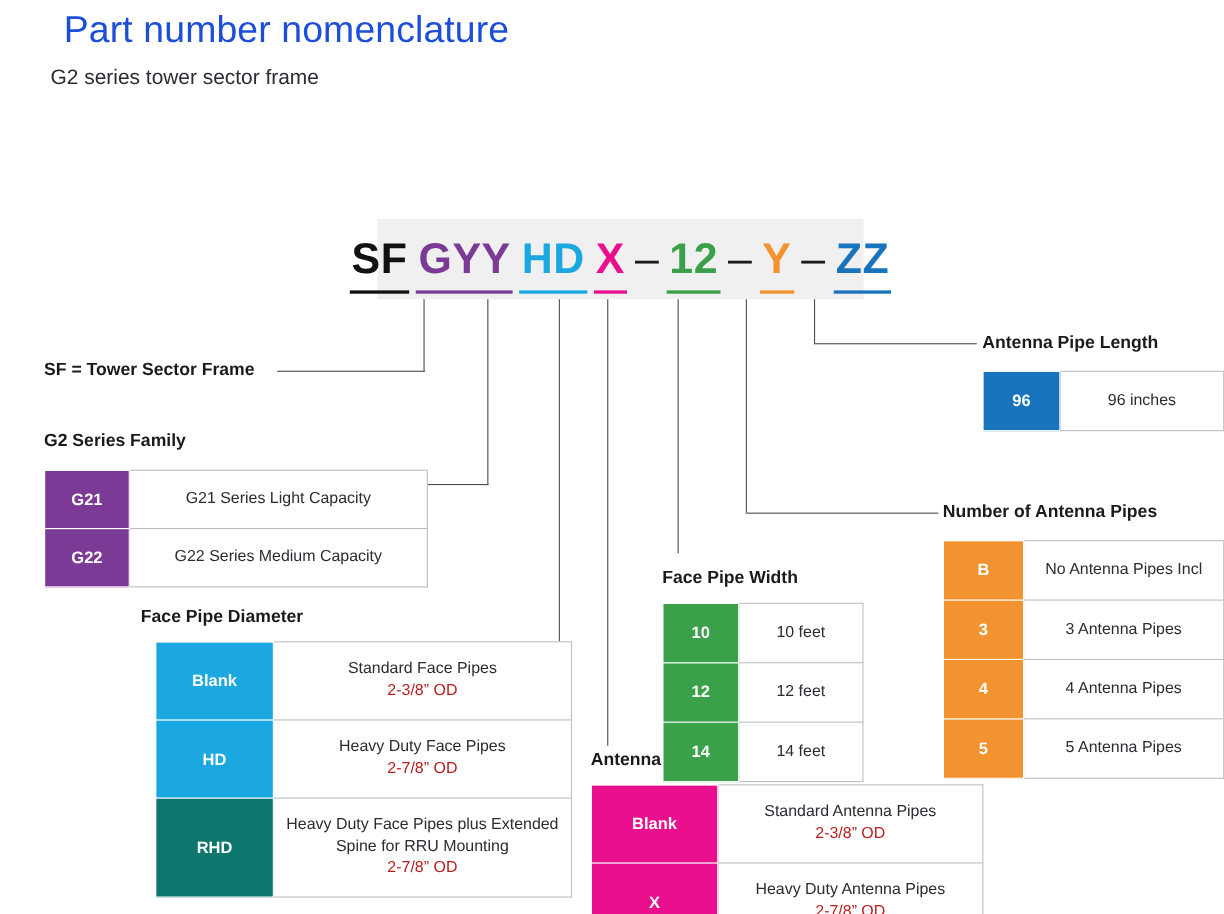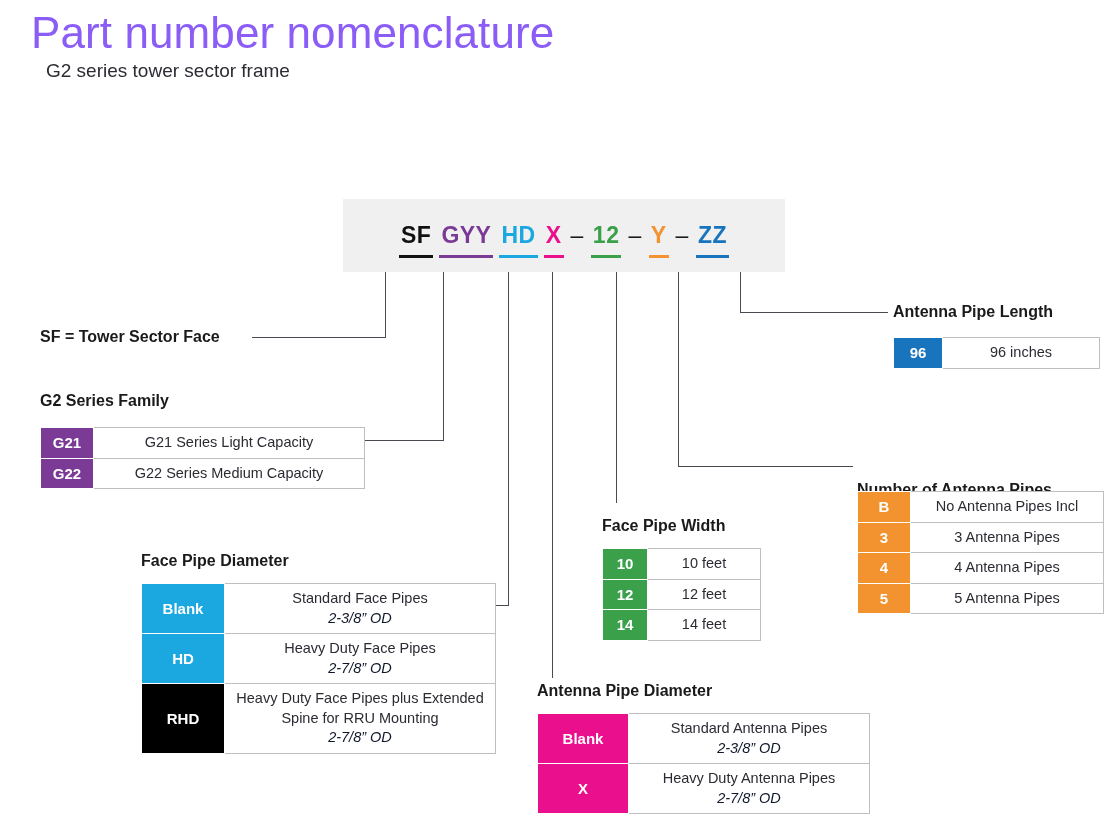--- a/index.html
+++ b/index.html
@@ -7,39 +7,39 @@
     width:1113px;height:831px;position:relative;
     background:#ffffff;
     font-family:"Liberation Sans", sans-serif;
     color:#1a1a1a;
     overflow:hidden;
   }
   .abs{position:absolute;}
 
   
   #page-title{
-    left:31px;top:8px;
-    font-size:44px;font-weight:400;color:#8b5cf6;
+    left:58px;top:8px;
+    font-size:34px;font-weight:400;color:#1d4ed8;
     letter-spacing:.1px;white-space:nowrap;
   }
   #page-subtitle{
     left:46px;top:60px;
     font-size:19px;font-weight:400;color:#2b2b33;
     white-space:nowrap;
   }
 
   
   #pn-band{
     left:343px;top:199px;width:442px;height:73px;
     background:#f0f0f0;
   }
   #pn-string{
     left:343px;top:199px;width:442px;height:73px;
     display:flex;align-items:center;justify-content:center;
-    font-size:23px;font-weight:600;letter-spacing:.5px;border-radius:12px;
+    font-size:39px;font-weight:600;letter-spacing:.5px;border-radius:12px;
   }
   .pn-seg{padding:0 2px;margin:0 3px;position:relative;}
   .pn-seg .ul{
     position:absolute;left:0;right:0;bottom:-9px;height:3px;
   }
   .pn-dash{color:#1a1a1a;margin:0 4px;font-weight:500;}
 
   
   .ln{position:absolute;background:#4a4a52;}
   .lnv{width:1px;}
@@ -49,34 +49,34 @@
   .cap{
     position:absolute;font-size:16px;font-weight:700;color:#1a1a1a;
     white-space:nowrap;
   }
 
   
   .tbl{position:absolute;border-collapse:collapse;background:#fff;}
   .tbl td{
     border:1px solid #bfbfbf;
     font-size:14.5px;color:#2b2b33;
-    padding:0;
+    padding:12px;
     vertical-align:middle;
   }
   .tbl td.key{
     color:#ffffff;font-weight:600;text-align:center;
     border-color:#ffffff;
     font-size:15px;
   }
   .tbl td.val{
     padding:5px 10px;
     line-height:1.35;
     text-align:center;
   }
-  .tbl td.val .od{font-style:italic;color:#0f172a;display:block;}
+  .tbl td.val .od{color:#b91c1c;display:block;}
 
   
   #tbl-series .key{width:52px;height:28px;background:#7a3a96;}
   #tbl-series .val{width:250px;}
 
   #tbl-face-dia .key{width:82px;background:#1ba7e0;}
   #tbl-face-dia .val{width:250px;}
 
   #tbl-width .key{width:44px;height:29px;background:#3aa04a;}
   #tbl-width .val{width:92px;}
@@ -143,26 +143,26 @@
 <div class="ln lnv" style="left:552px;top:272px;height:406px;"></div>
 
 <div class="ln lnv" style="left:616px;top:272px;height:231px;"></div>
 
 <div class="ln lnv" style="left:678px;top:272px;height:194px;"></div>
 <div class="ln lnh" style="left:678px;top:466px;width:175px;"></div>
 
 <div class="ln lnv" style="left:740px;top:272px;height:40px;"></div>
 <div class="ln lnh" style="left:740px;top:312px;width:148px;"></div>
 
-<div class="cap" style="left:40px;top:328px;">SF = Tower Sector Face</div>
+<div class="cap" style="left:40px;top:328px;">SF = Tower Sector Frame</div>
 <div class="cap" style="left:40px;top:392px;">G2 Series Family</div>
-<div class="cap" style="left:141px;top:552px;">Face Pipe Diameter</div>
+<div class="cap" style="left:128px;top:552px;">Face Pipe Diameter</div>
 <div class="cap" style="left:602px;top:517px;">Face Pipe Width</div>
 <div class="cap" style="left:537px;top:682px;">Antenna Pipe Diameter</div>
-<div class="cap" style="left:857px;top:457px;margin-top:24px;">Number of Antenna Pipes</div>
+<div class="cap" style="left:857px;top:457px;">Number of Antenna Pipes</div>
 <div class="cap" style="left:893px;top:303px;">Antenna Pipe Length</div>
 
 <table class="tbl" id="tbl-series" style="left:40px;top:427px;">
   <tbody>
       <tr>
     <td class="key" style="background: rgb(122, 58, 150);">G21</td>
     <td class="val">G21 Series Light Capacity</td>
   </tr>
   <tr>
     <td class="key" style="background: rgb(122, 58, 150);">G22</td>
@@ -181,21 +181,21 @@
     </td>
   </tr>
   <tr>
     <td class="key" style="height: 46px; background: rgb(27, 167, 224);">HD</td>
     <td class="val">
       <span>Heavy Duty Face Pipes</span>
       <span class="od">2-7/8” OD</span>
     </td>
   </tr>
   <tr>
-    <td class="key" style="height: 65px; background: #000000;">RHD</td>
+    <td class="key" style="height: 65px; background: #0f766e;">RHD</td>
     <td class="val">
       <span>Heavy Duty Face Pipes plus Extended Spine for RRU Mounting</span>
       <span class="od">2-7/8” OD</span>
     </td>
   </tr>
 </tbody>
   </table>
 
 <table class="tbl" id="tbl-width" style="left:602px;top:548px;">
   <tbody>

